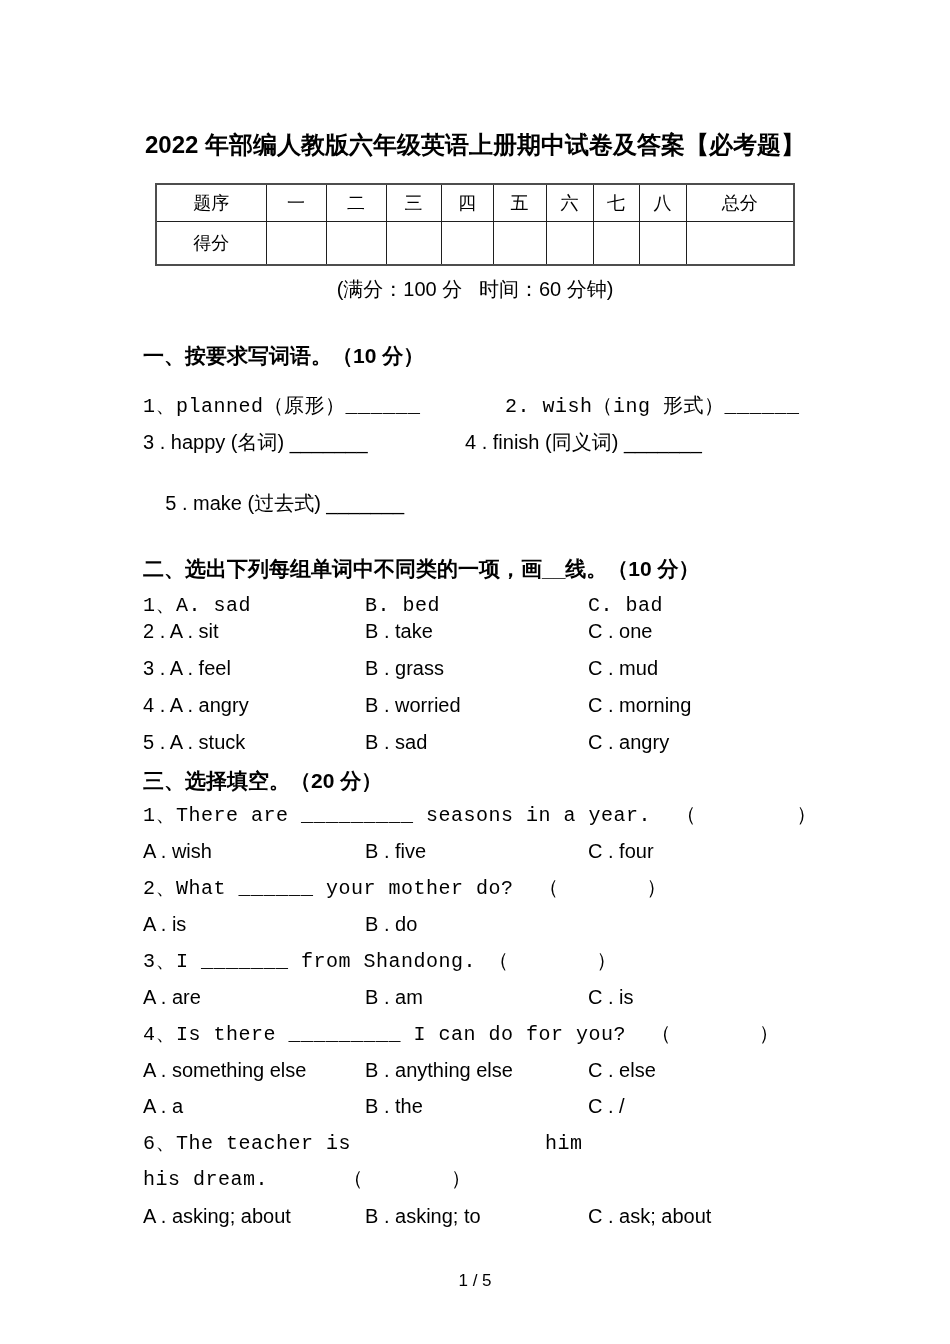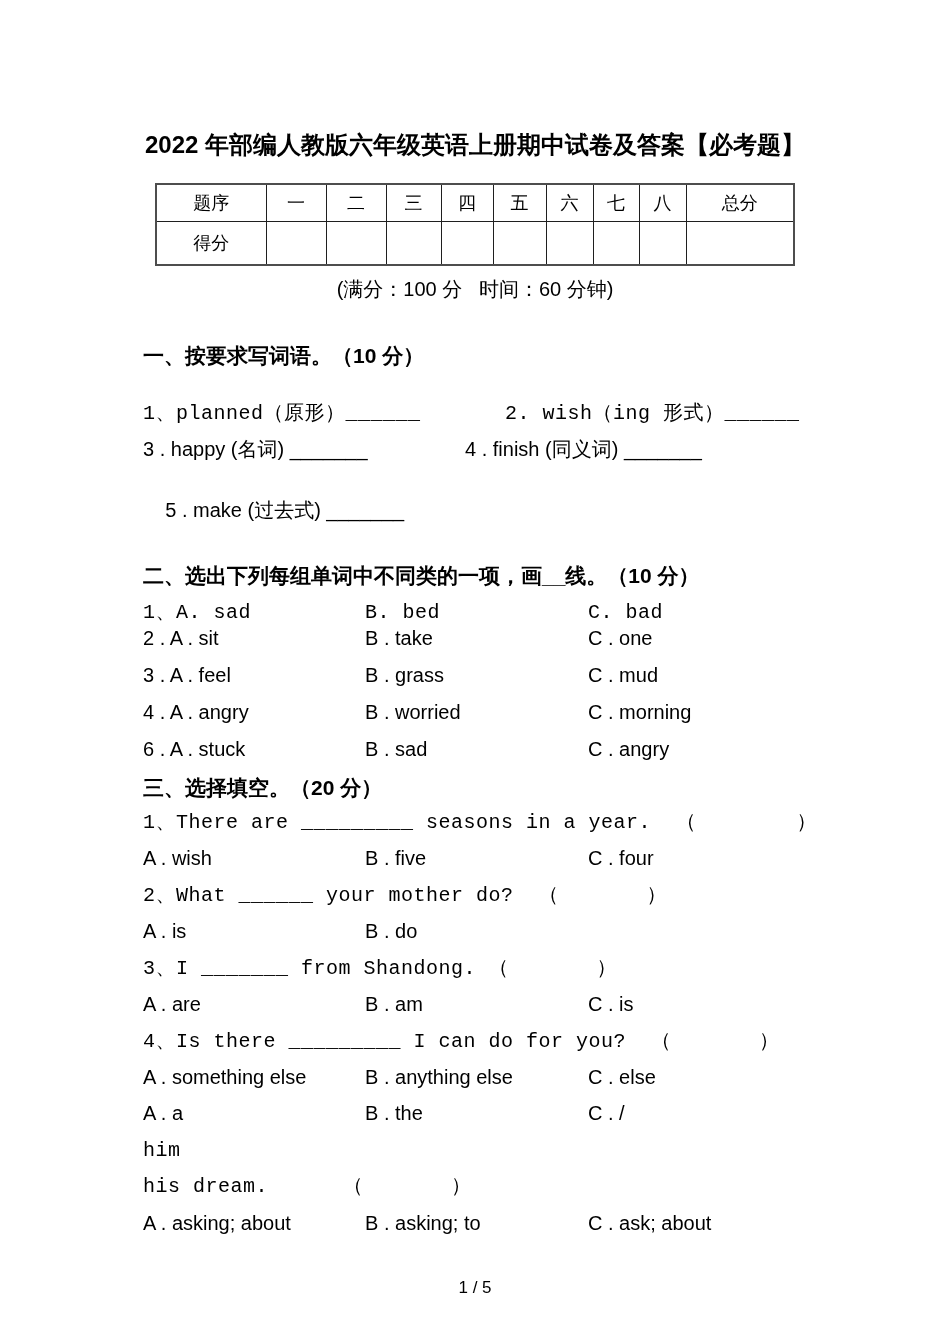--- a/index.html
+++ b/index.html
@@ -34,21 +34,21 @@
   .mono {
     font-family:"Liberation Mono", monospace; font-size:20px;
     letter-spacing:0.5px; line-height:24px; white-space:pre;
   }
   .sans { font-size:20px; line-height:26px; white-space:pre; font-family:"Liberation Sans", sans-serif; }
   .row3 { display:grid; grid-template-columns:222px 223px auto; }
   .cols-a { display:grid; grid-template-columns:362px auto; }
   .cols-b { display:grid; grid-template-columns:322px auto; }
   .cols-q6 { display:grid; grid-template-columns:402px auto; }
   .footer { margin-top:42px; text-align:center; font-size:17px; line-height:20px; white-space:pre; }
-  .mt40{margin-top:40px}.mt25{margin-top:32px}.mt10{margin-top:10px}.mt9{margin-top:9px}
+  .mt40{margin-top:40px}.mt25{margin-top:25px}.mt10{margin-top:10px}.mt9{margin-top:9px}
   .mt13{margin-top:13px}.mt11{margin-top:11px}.mt7{}.mt12{margin-top:12px}
 </style>
 </head>
 <body>
 
 <div class="title">2022 年部编人教版六年级英语上册期中试卷及答案【必考题】</div>
 
 <table class="score-table">
   <colgroup>
     <col style="width:110px">
@@ -122,21 +122,21 @@
     <span>3 . A . feel</span>
     <span>B . grass</span>
     <span>C . mud</span>
   </div>
   <div class="sans mt11 row3">
     <span>4 . A . angry</span>
     <span>B . worried</span>
     <span>C . morning</span>
   </div>
   <div class="sans mt11 row3">
-    <span>6 . A . stuck</span>
+    <span>5 . A . stuck</span>
     <span>B . sad</span>
     <span>C . angry</span>
   </div>
 
   <div class="h mt12">三、选择填空。（20 分）</div>
 
   <div class="mono mt9">1、There are _________ seasons in a year.  （        ）</div>
   <div class="sans mt10 row3">
     <span>A . wish</span>
     <span>B . five</span>
@@ -163,20 +163,21 @@
     <span>C . else</span>
   </div>
 
   <div class="sans mt10 row3">
     <span>A . a</span>
     <span>B . the</span>
     <span>C . /</span>
   </div>
 
   <div class="mono mt13 cols-q6">
+    <span>6、The teacher is</span>
     <span>him</span>
   </div>
   <div class="mono mt12">his dream.      （       ）</div>
   <div class="sans mt11 row3">
     <span>A . asking; about</span>
     <span>B . asking; to</span>
     <span>C . ask; about</span>
   </div>
 
 </div>

